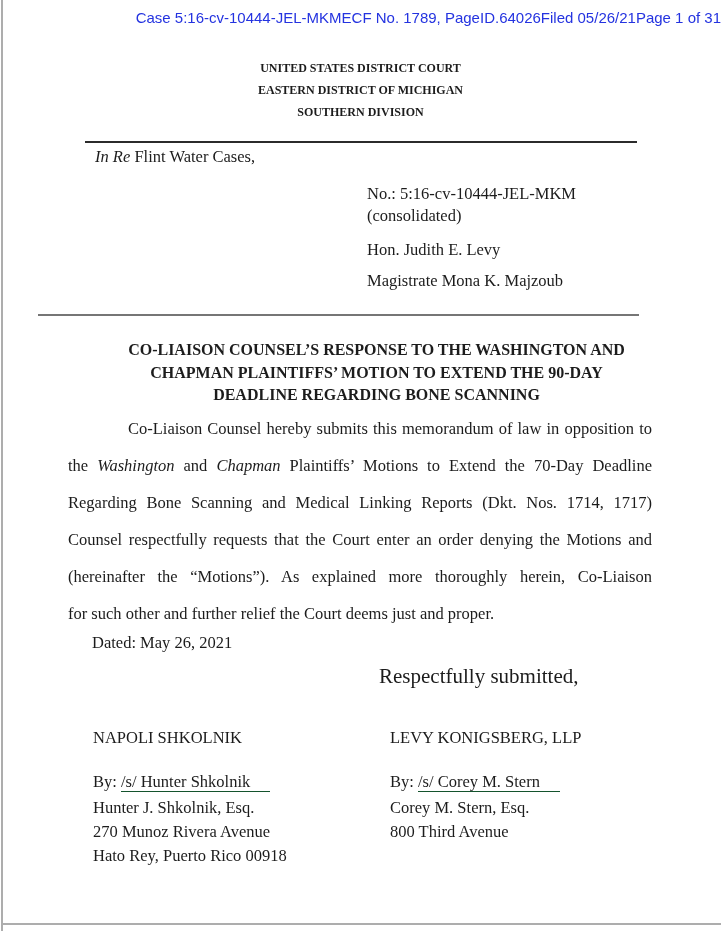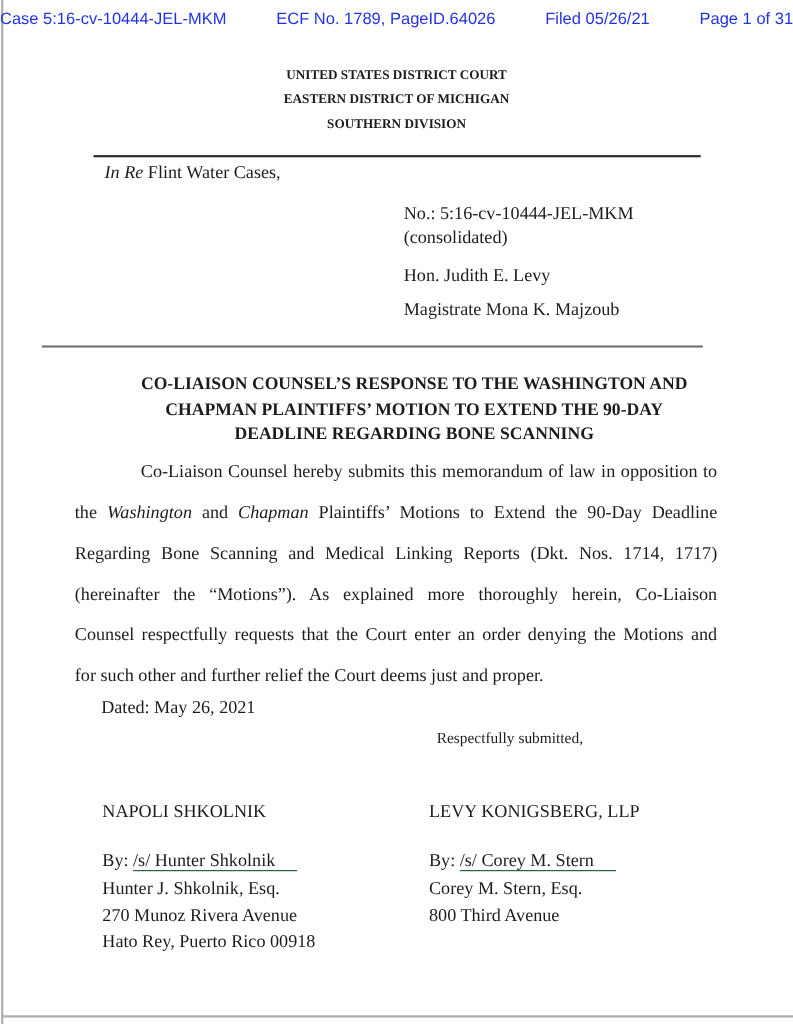--- a/index.html
+++ b/index.html
@@ -12,21 +12,21 @@
     color: #1c1c1c;
     overflow: hidden;
   }
   
   .edge-left   { position: absolute; left: 1px; top: 0; width: 2px; height: 100%; background: #adadad; }
   .edge-bottom { position: absolute; left: 1px; right: 0; bottom: 6px; height: 2px; background: #adadad; }
 
   
   .ecf-header {
     position: absolute; top: 9px; left: 0; width: 100%;
-    display: flex; justify-content: space-between; gap: 12px;
+    display: flex; justify-content: flex-end; 
     font-family: "Liberation Sans", sans-serif;
     font-size: 15px; line-height: 18px;
     white-space: nowrap;
   }
 
   .court-header {
     position: absolute; top: 57px; left: 0; width: 100%;
     text-align: center; font-weight: bold;
     font-size: 12px; line-height: 22px;
   }
@@ -46,21 +46,21 @@
     text-align: center; font-weight: bold;
     font-size: 16px; line-height: 22.5px;
   }
 
   .body-text { position: absolute; left: 68px; top: 410px; width: 584px; font-size: 16.5px; }
   .body-line { height: 37px; line-height: 37px; box-sizing: border-box; }
   .body-line.justify { text-align: justify; text-align-last: justify; }
   .body-line.indent  { padding-left: 60px; }
 
   .dated        { position: absolute; left: 92px;  top: 633px; font-size: 16.5px; }
-  .respectfully { position: absolute; left: 397px; top: 664px; font-size: 14px; }
+  .respectfully { position: absolute; left: 379px; top: 664px; font-size: 21px; }
 
   .sig-col   { position: absolute; top: 728px; font-size: 16.5px; }
   .sig-left  { left: 93px; }
   .sig-right { left: 390px; }
   .sig-firm  { font-weight: normal; margin-bottom: 24px; }
   .sig-by    { margin-bottom: 4px; }
   .sig-underline { border-bottom: 1px solid #14532d; padding-right: 20px; }
   .sig-line  { line-height: 24px; }
 </style>
 </head>
@@ -99,24 +99,24 @@
   <div class="rule-mid"></div>
 
   <div class="motion-title">
     <div>CO-LIAISON COUNSEL’S RESPONSE TO THE WASHINGTON AND</div>
     <div>CHAPMAN PLAINTIFFS’ MOTION TO EXTEND THE 90-DAY</div>
     <div>DEADLINE REGARDING BONE SCANNING</div>
   </div>
 
   <div class="body-text">
       <div class="body-line justify indent"><span>Co-Liaison Counsel hereby submits this memorandum of law in opposition to</span></div>
-      <div class="body-line justify"><span>the </span><span class="italic">Washington</span><span> and </span><span class="italic">Chapman</span><span> Plaintiffs’ Motions to Extend the 90-Day Deadline</span></div>
+      <div class="body-line justify"><span>the </span><span class="italic">Washington</span><span> and </span><span class="italic">Chapman</span><span> Plaintiffs’ Motions to Extend the 70-Day Deadline</span></div>
       <div class="body-line justify"><span>Regarding Bone Scanning and Medical Linking Reports (Dkt. Nos. 1714, 1717)</span></div>
+      <div class="body-line justify"><span>Counsel respectfully requests that the Court enter an order denying the Motions and</span></div>
       <div class="body-line justify"><span>(hereinafter the “Motions”). As explained more thoroughly herein, Co-Liaison</span></div>
-      <div class="body-line justify"><span>Counsel respectfully requests that the Court enter an order denying the Motions and</span></div>
       <div class="body-line"><span>for such other and further relief the Court deems just and proper.</span></div>
     </div>
 
   <div class="dated">Dated: May 26, 2021</div>
   <div class="respectfully">Respectfully submitted,</div>
 
   <div class="sig-col sig-left">
     <div class="sig-firm">NAPOLI SHKOLNIK</div>
     <div class="sig-by">
       <span>By: </span><span class="sig-underline">/s/ Hunter Shkolnik</span>

